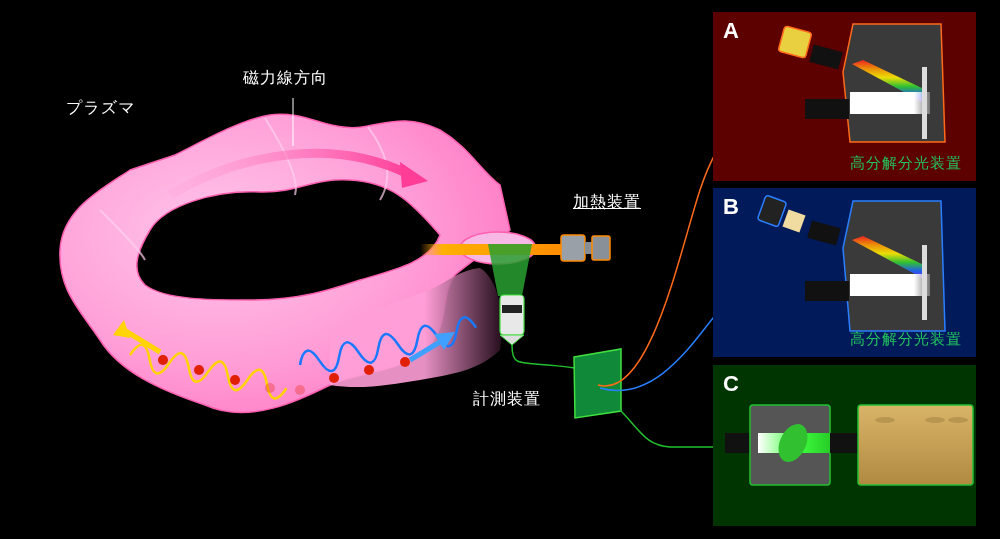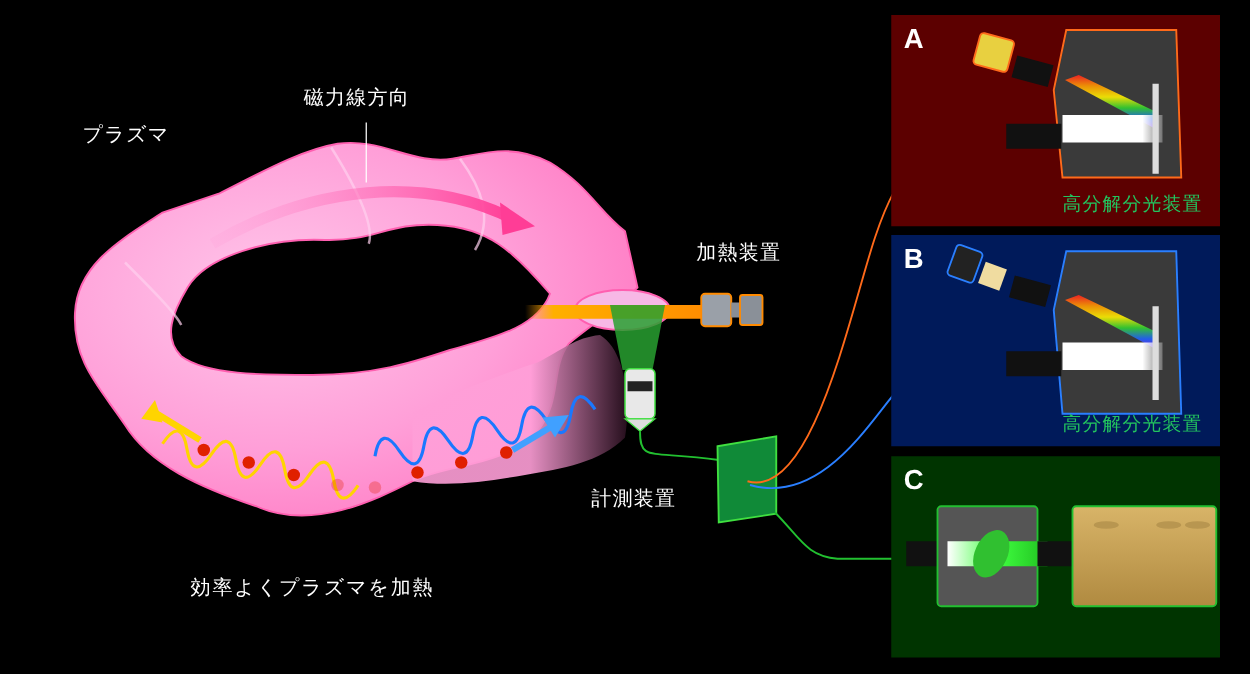--- a/index.html
+++ b/index.html
@@ -128,25 +128,24 @@
 
   <polygon points="574,357 621,349 621,411 575,418" fill="#108a38" stroke="#40e040" stroke-width="1.5"></polygon>
 
   <path d="M598,385 C650,400 680,250 700,190 C720,130 740,115 790,110" stroke="#ff6a1a" stroke-width="1.5" fill="none"></path>
   <path d="M600,388 C660,405 700,330 720,310 C740,295 770,292 790,290" stroke="#2a7fff" stroke-width="1.5" fill="none"></path>
   <path d="M620,410 C640,430 645,445 670,447 L735,447" stroke="#22c030" stroke-width="1.5" fill="none"></path>
 </svg>
 
 <div class="lbl" style="left:66px;top:98px;">プラズマ</div>
 <div class="lbl" style="left:243px;top:68px;text-align:center;">磁力線方向</div>
-<div class="lbl" style="left:557px;top:192px;">加熱装置</div>
+<div class="lbl" style="left:573px;top:192px;text-decoration:underline;">加熱装置</div>
 <div class="lbl" style="left:473px;top:389px;">計測装置</div>
 
 <div class="caption">
-  <div>効率よくプラズマを加熱</div>
 </div>
 
 <div class="panel" id="panel-a">
   <div class="panel-letter">A</div>
   <svg width="263" height="169" style="position:absolute;left:0;top:0">
     <rect x="68" y="17" width="28" height="26" rx="3" fill="#e8d040" stroke="#ff6a1a" stroke-width="1.5" transform="rotate(15 82 30)"></rect>
     <rect x="98" y="36" width="30" height="18" fill="#111" transform="rotate(15 113 45)"></rect>
     <polygon points="140,12 228,12 232,130 137,130 130,60" fill="#3a3a3a" stroke="#ff6a1a" stroke-width="1.5"></polygon>
     <polygon points="139,52 150,48 213,78 213,92" fill="url(#rainbow)" opacity="0.9"></polygon>
     <rect x="137" y="80" width="80" height="22" fill="url(#whiteBeam)"></rect>

